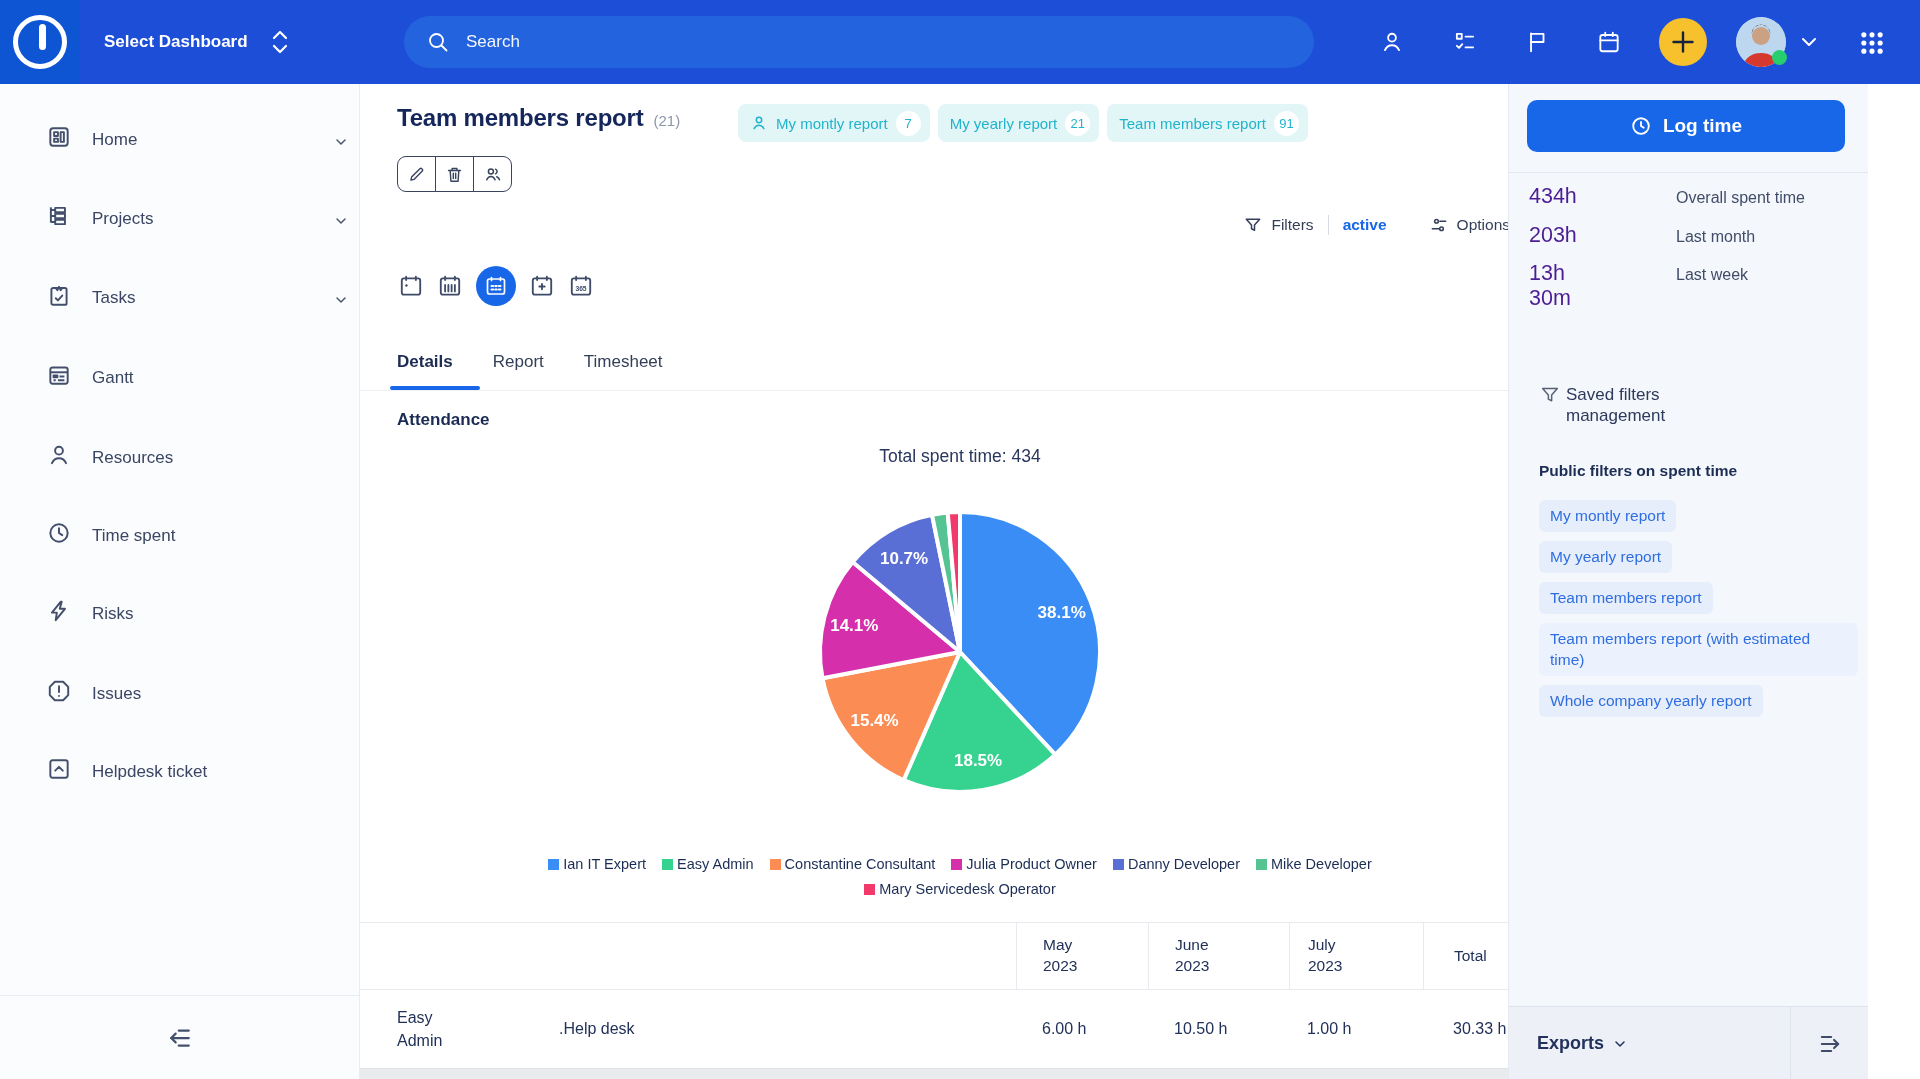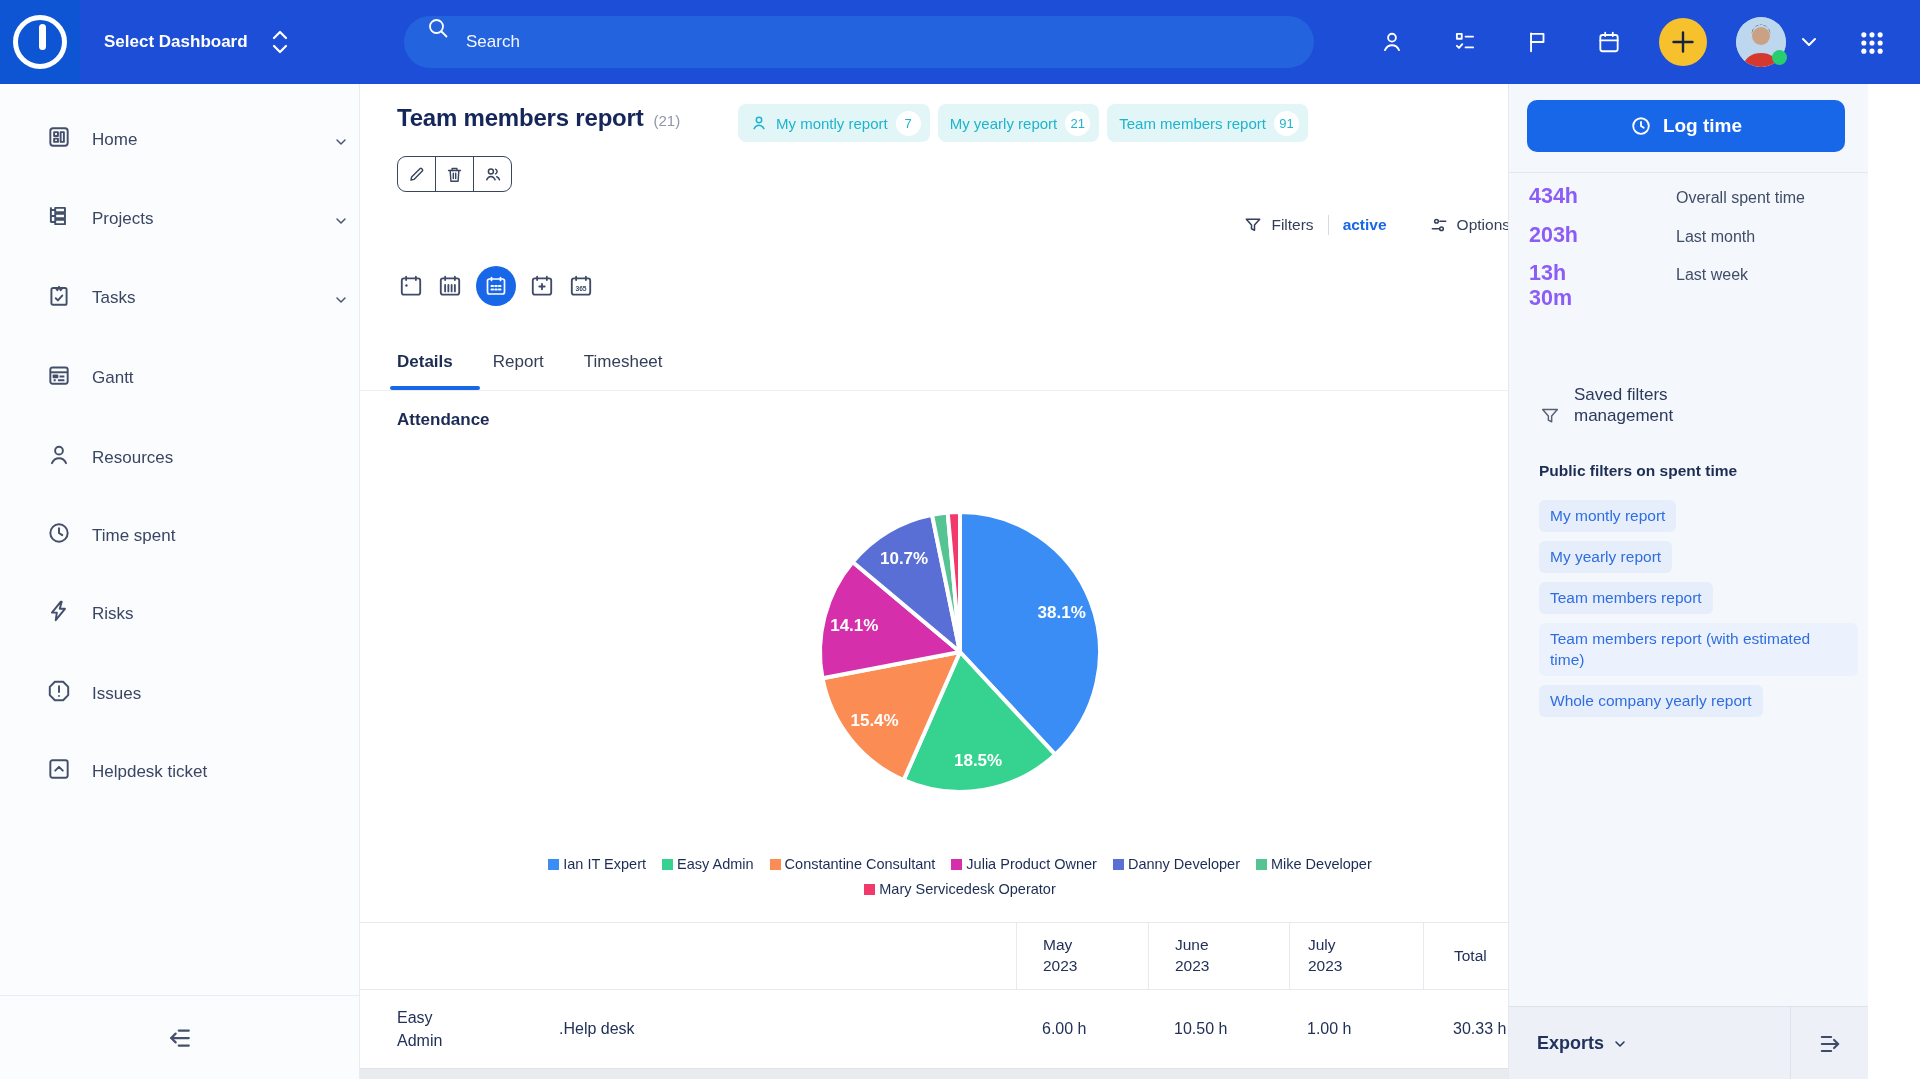--- a/index.html
+++ b/index.html
@@ -9,21 +9,21 @@
   
   .topbar{position:absolute;top:0;left:0;width:1920px;height:84px;background:#1d4ed8;z-index:5}
   .logo-box{position:absolute;left:0;top:0;width:80px;height:84px;background:#0d55d3;
             display:flex;align-items:center;justify-content:center}
   .logo-ring{width:44px;height:44px;border:5px solid #fff;border-radius:50%;position:relative}
   .logo-ring:after{content:"";position:absolute;left:21px;top:4px;width:7px;height:26px;
             background:#fff;border-radius:4px}
   .select-dash{position:absolute;left:104px;top:0;height:84px;display:flex;align-items:center;gap:22px;
             color:#fff;font-size:17px;font-weight:600;cursor:pointer}
   .search-pill{position:absolute;left:404px;top:16px;width:910px;height:52px;border-radius:26px;
-            background:#2463de;display:flex;padding:0 22px;box-sizing:border-box;gap:14px}
+            background:#2463de;display:flex;align-items:center;padding:0 22px;box-sizing:border-box;gap:14px}
   .search-pill input{flex:1;background:transparent;border:none;outline:none;color:#fff;font-size:17px;
             font-family:"Liberation Sans",sans-serif}
   .search-pill input::placeholder{color:rgba(255,255,255,.95)}
   .tb-ic{position:absolute;top:29px;color:#fff;cursor:pointer}
   .plus-btn{position:absolute;left:1659px;top:18px;width:48px;height:48px;border-radius:50%;
             background:#f6c12d;display:flex;align-items:center;justify-content:center;cursor:pointer;color:#16233f}
   .avatar{position:absolute;left:1736px;top:17px;width:50px;height:50px;border-radius:50%;overflow:hidden;
             background:#c3d9ee;cursor:pointer}
   .status-dot{position:absolute;left:1772px;top:50px;width:15px;height:15px;border-radius:50%;background:#27cd6e}
   
@@ -84,24 +84,24 @@
   .t-row .tc1 span{display:inline-block;max-width:75px;line-height:1.45}
   .t-bottom{height:11px;background:#e9ebef;border-top:1px solid #dfe2e8}
   
   .rpanel{position:absolute;left:1508px;top:84px;width:360px;height:995px;background:#f4f7fb;
           border-left:1px solid #e6eaf0;box-sizing:border-box}
   .logtime-btn{position:absolute;left:18px;top:16px;width:318px;height:52px;border-radius:10px;background:#1767e8;
           color:#fff;display:flex;align-items:center;justify-content:center;gap:11px;font-size:19px;font-weight:700;cursor:pointer}
   .rp-div{position:absolute;left:0;top:88px;width:100%;height:1px;background:#e3e8ef}
   .stats{position:absolute;left:0;top:100px;width:100%}
   .stat-row{display:flex;margin-bottom:14px}
-  .stat-value{width:167px;padding-left:20px;box-sizing:border-box;font-size:21.5px;font-weight:700;color:#8b5cf6;line-height:1.15}
+  .stat-value{width:167px;padding-left:20px;box-sizing:border-box;font-size:21.5px;font-weight:400;color:#4c1d95;line-height:1.15}
   .stat-label{width:150px;font-size:16px;color:#414d68;line-height:1.35;padding-top:3px}
   .stat-row.wrapv .stat-value span{display:inline-block;max-width:58px}
-  .saved-filters{position:absolute;left:30px;top:300px;display:flex;gap:13px;align-items:flex-end;cursor:pointer}
+  .saved-filters{position:absolute;left:30px;top:300px;display:flex;gap:5px;align-items:flex-start;cursor:pointer}
   .saved-filters .txt{width:150px;font-size:17px;line-height:1.25;color:#2c3a5c}
   .pub-title{position:absolute;left:30px;top:378px;font-size:15.5px;font-weight:700;color:#1d2e55}
   .fchips{position:absolute;left:30px;top:416px;right:10px;display:flex;flex-direction:column;gap:9px;align-items:flex-start}
   .fchip{background:#e7eefb;border-radius:6px;color:#2f6ee0;font-size:15.5px;padding:6px 11px;cursor:pointer;line-height:1.3}
   .fchip.wide{align-self:stretch;background:#ecf2fd}
   .exports-bar{position:absolute;left:0;bottom:0;width:100%;height:73px;background:#edf1f7;
           border-top:1px solid #dde3ec;box-sizing:border-box}
   .exports-btn{position:absolute;left:28px;top:0;height:73px;display:flex;align-items:center;gap:8px;
           font-size:18px;font-weight:700;color:#22325c;cursor:pointer}
   .panel-toggle{position:absolute;right:0;top:0;width:78px;height:73px;border-left:1px solid #dde3ec;
@@ -390,20 +390,21 @@
   <div class="tabs">
     <span class="tab active">Details</span>
     <span class="tab">Report</span>
     <span class="tab">Timesheet</span>
   </div>
   <div class="tab-underline"></div>
   <div class="tabs-border"></div>
 
   <div class="attendance">Attendance</div>
 
+  <div class="chart-title">Total spent time: 434</div>
   <div class="pie-wrap">
     <svg id="pie-svg" width="300" height="300" viewBox="0 0 300 300">
         <path d="M 150 150 L 150.00 10.00 A 140 140 0 0 1 245.19 252.66 Z" fill="#3b8df6" stroke="#ffffff" stroke-width="4" stroke-linejoin="round"></path>
         <text x="251.7" y="116.1" text-anchor="middle" fill="#ffffff" font-size="17" font-weight="700" font-family="Liberation Sans, sans-serif">38.1%</text>
         <path d="M 150 150 L 245.19 252.66 A 140 140 0 0 1 93.59 278.13 Z" fill="#36d28f" stroke="#ffffff" stroke-width="4" stroke-linejoin="round"></path>
         <text x="168.1" y="263.7" text-anchor="middle" fill="#ffffff" font-size="17" font-weight="700" font-family="Liberation Sans, sans-serif">18.5%</text>
         <path d="M 150 150 L 93.59 278.13 A 140 140 0 0 1 12.48 176.23 Z" fill="#fa8c54" stroke="#ffffff" stroke-width="4" stroke-linejoin="round"></path>
         <text x="64.6" y="224.0" text-anchor="middle" fill="#ffffff" font-size="17" font-weight="700" font-family="Liberation Sans, sans-serif">15.4%</text>
         <path d="M 150 150 L 12.48 176.23 A 140 140 0 0 1 42.69 60.08 Z" fill="#d62fab" stroke="#ffffff" stroke-width="4" stroke-linejoin="round"></path>
         <text x="44.3" y="128.5" text-anchor="middle" fill="#ffffff" font-size="17" font-weight="700" font-family="Liberation Sans, sans-serif">14.1%</text>

